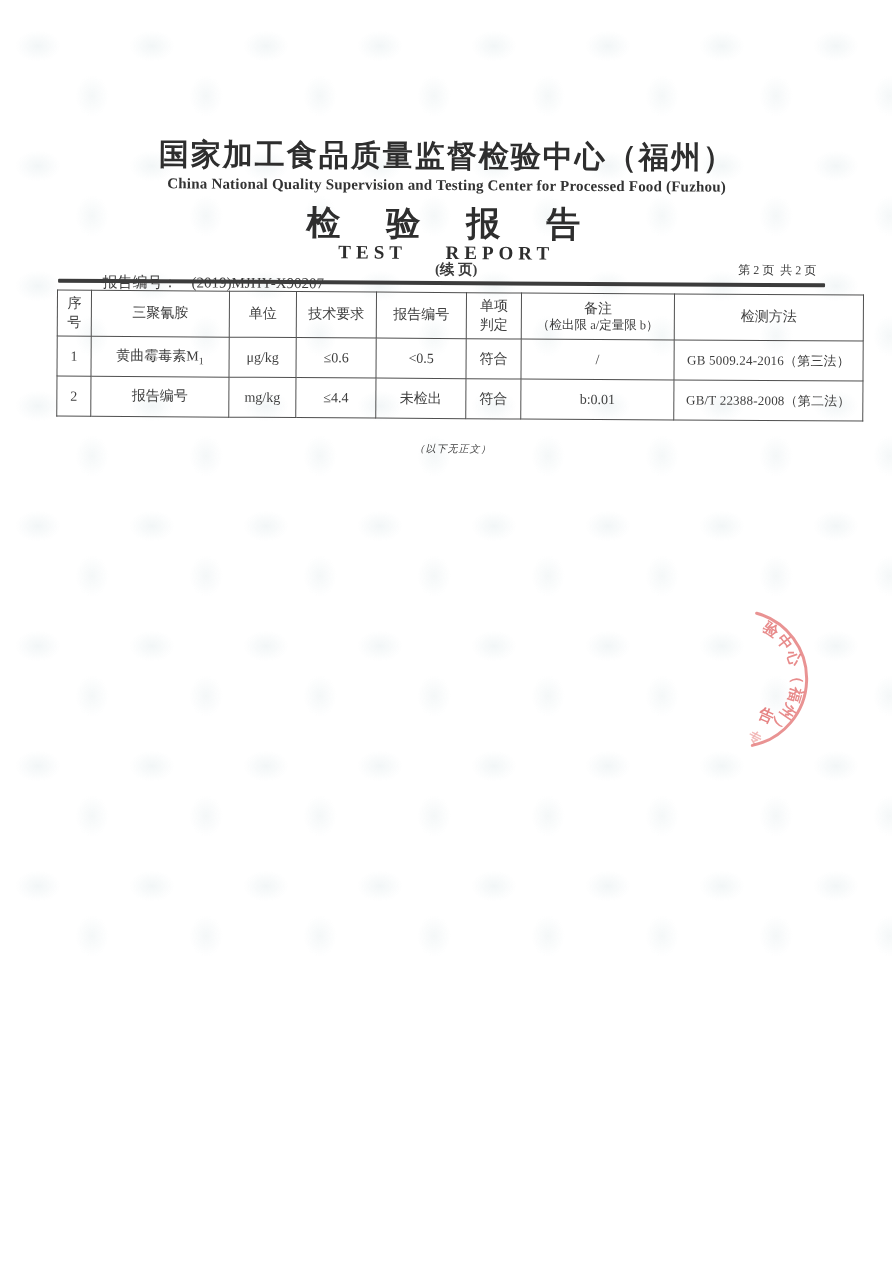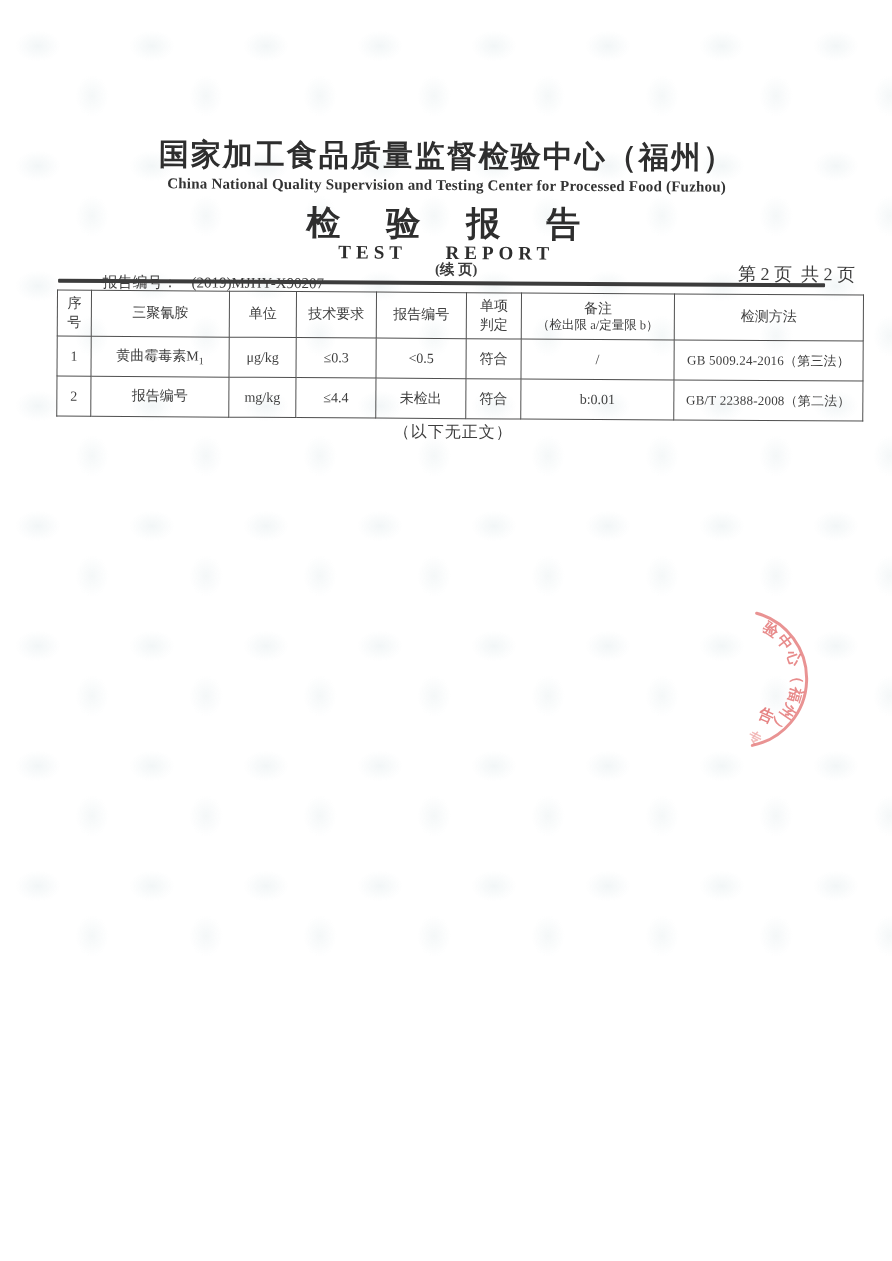--- a/index.html
+++ b/index.html
@@ -55,21 +55,21 @@
     font-size:15px;white-space:pre;color:#3d3d3d;
   }
   .meta-report-no .num{margin-left:14px;font-family:"Liberation Serif","DejaVu Serif",serif;}
   .meta-continuation{
     position:absolute;top:260px;left:calc(50% + 10px);
     transform:translateX(-50%);
     font-size:14.5px;color:#3d3d3d;white-space:pre;font-weight:bold;
   }
   .meta-page-info{
     position:absolute;top:260px;left:738px;
-    font-size:18px;color:#3d3d3d;white-space:pre;
+    font-size:12px;color:#3d3d3d;white-space:pre;
   }
   .thick-rule{
     position:absolute;top:281px;left:58px;width:767px;height:4px;
     background:#3c3c3c;border-radius:1px;
   }
   table.results{
     position:absolute;top:292px;left:57px;
     width:806px;table-layout:fixed;
     border-collapse:collapse;
     font-size:14px;color:#3f3f3f;
@@ -84,23 +84,23 @@
   table.results{border:1.5px solid #3f3f3f;}
   table.results thead tr{height:46px;}
   table.results tbody tr{height:40px;}
   th .hline{white-space:pre-line;line-height:1.35;}
   .remark-sub{font-size:12.5px;line-height:1.25;white-space:pre;}
   .remark-main{font-size:14px;line-height:1.3;}
   td.item-cell{text-align:left;padding-left:12px;}
   td.method-cell{font-size:13px;letter-spacing:0.2px;}
   sub.isub{font-size:10px;}
   .footer-note{
-    position:absolute;top:422px;left:calc(50% + 8px);
+    position:absolute;top:442px;left:calc(50% + 8px);
     transform:translateX(-50%);
-    font-size:16px;color:#3d3d3d;letter-spacing:1px;
+    font-size:10px;color:#3d3d3d;letter-spacing:1px;font-style:italic;
   }
   .stamp{
     position:absolute;top:580px;left:660px;
     pointer-events:none;
   }
 </style>
 </head>
 <body>
 
 <div class="page">
@@ -160,21 +160,21 @@
           <th>
               <div class="hline">检测方法</div>
             </th>
         </tr>
       </thead>
       <tbody>
         <tr>
           <td>1</td>
           <td class="item-cell"><span>黄曲霉毒素M</span><sub class="isub">1</sub></td>
           <td>μg/kg</td>
-          <td>≤0.3</td>
+          <td>≤0.6</td>
           <td>&lt;0.5</td>
           <td>符合</td>
           <td>/</td>
           <td class="method-cell">GB 5009.24-2016（第三法）</td>
         </tr>
         <tr>
           <td>2</td>
           <td class="item-cell"><span>报告编号</span><sub class="isub"></sub></td>
           <td>mg/kg</td>
           <td>≤4.4</td>

